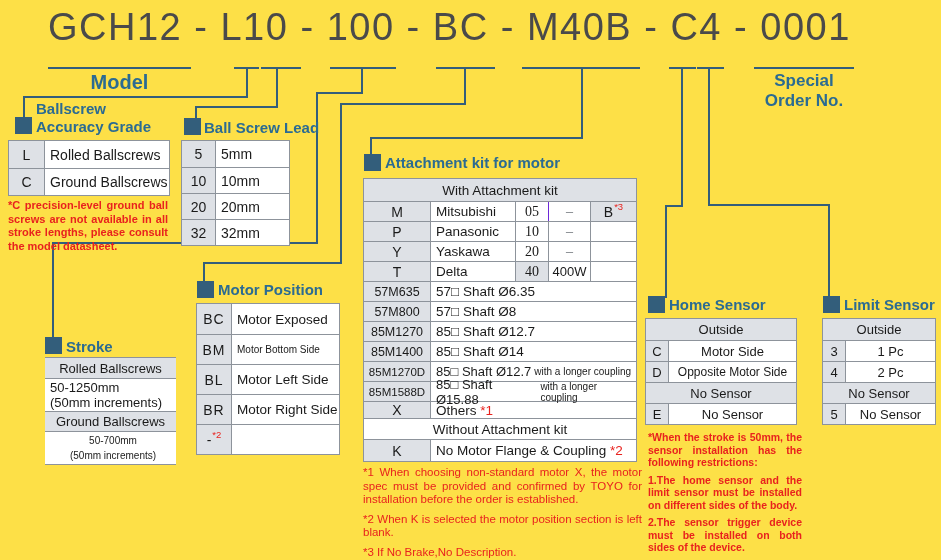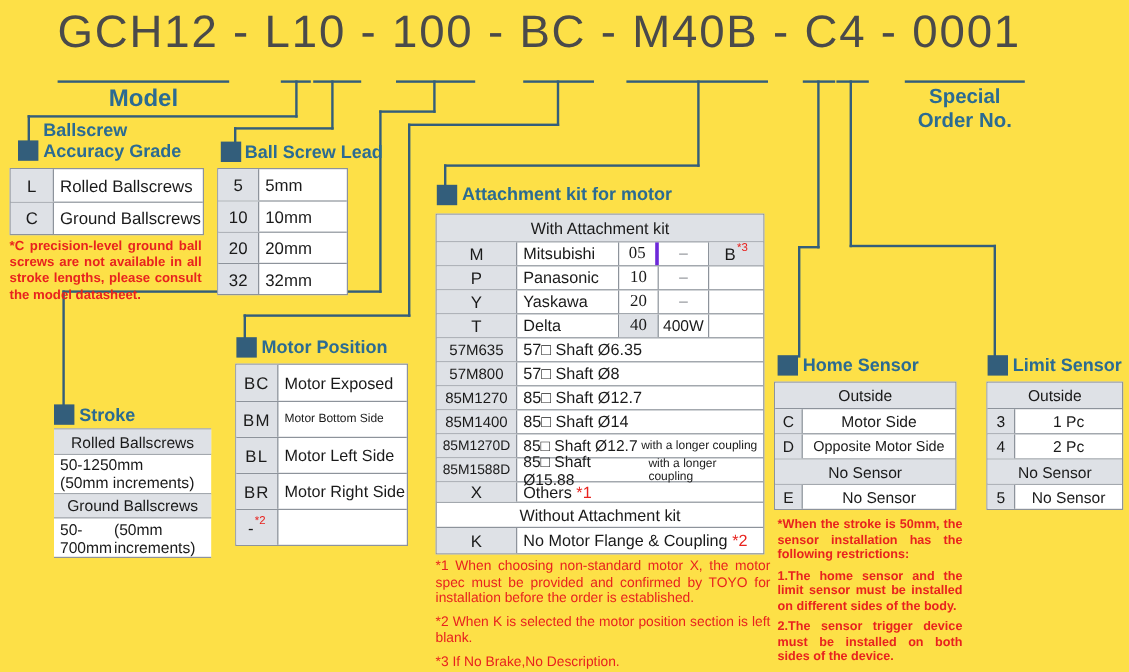--- a/index.html
+++ b/index.html
@@ -157,21 +157,21 @@
     <div class="trow" style="height:33px">
       <div class="c left" style="flex-direction:column;align-items:flex-start;justify-content:center;font-size:13px;line-height:15px">
         <span>50-1250mm</span>
         <span>(50mm increments)</span>
       </div>
     </div>
     <div class="trow" style="height:20px">
       <div class="c grayrow grow" style="font-size:13px">Ground Ballscrews</div>
     </div>
     <div class="trow" style="height:33px">
-      <div class="c left" style="flex-direction:row;align-items:flex-end;justify-content:center;font-size:13px;line-height:15px">
+      <div class="c left" style="flex-direction:column;align-items:center;justify-content:center;font-size:10px;line-height:15px">
         <span>50-700mm</span>
         <span>(50mm increments)</span>
       </div>
     </div>
   </div>
 
   <div class="tbl" style="left:196px;top:303px;width:144px">
     <div class="trow" style="height:30px">
       <div class="c code" style="width:35px;letter-spacing:1px">BC</div>
       <div class="c left" style="font-size:13.5px">Motor Exposed</div>
@@ -196,21 +196,21 @@
     </div>
   </div>
 
   <div class="tbl" style="left:363px;top:178px;width:274px">
     <div class="trow" style="height:22px">
       <div class="c grayrow grow">With Attachment kit</div>
     </div>
     <div class="trow" style="height:20px">
       <div class="c code" style="width:67px">M</div>
       <div class="c left" style="width:85px;flex:none;border-right:1px solid #8d939b;font-size:13.5px">Mitsubishi</div>
-      <div class="c serif" style="width:33px;border-right:3px solid #6d28d9">05</div>
+      <div class="c serif" style="width:33px;border-right:1px solid #6d28d9">05</div>
       <div class="c serif dash" style="width:42px;border-right:1px solid #8d939b">–</div>
       <div class="c graycell" style="flex:1">
         <span>B</span>
           <span class="supref">*3</span>
       </div>
     </div>
     <div class="trow" style="height:20px">
       <div class="c code" style="width:67px">P</div>
       <div class="c left" style="width:85px;flex:none;border-right:1px solid #8d939b;font-size:13.5px">Panasonic</div>
       <div class="c serif" style="width:33px;border-right:1px solid #8d939b">10</div>

